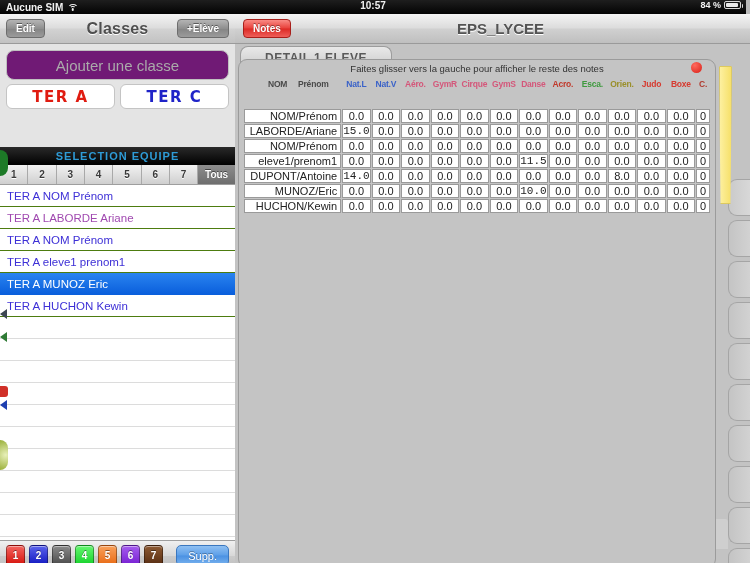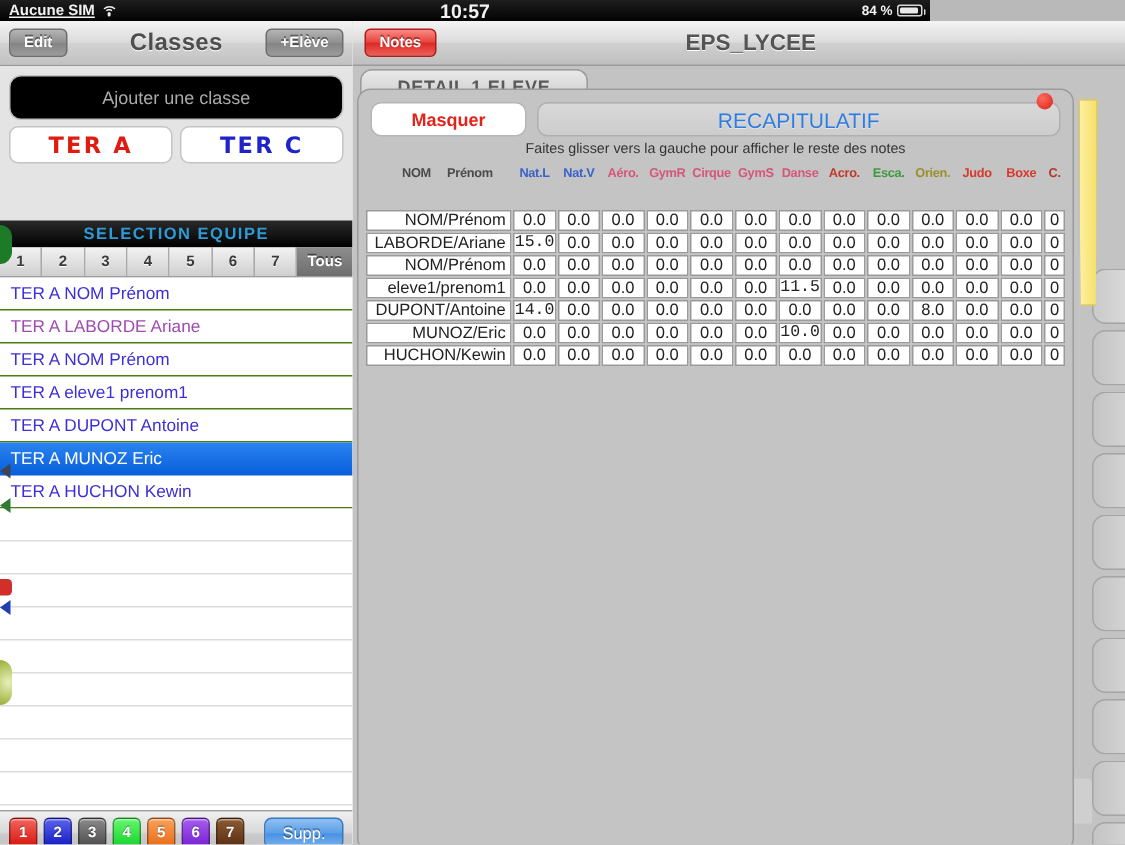--- a/index.html
+++ b/index.html
@@ -6,27 +6,27 @@
   html,body { width:750px; height:563px; overflow:hidden; }
   body {
     font-family: "Liberation Sans", sans-serif;
     background:#c9c9c9;
     -webkit-font-smoothing:antialiased;
   }
   #app { position:relative; width:750px; height:563px; overflow:hidden; background:#b9b9b9; }
 
   
   .statusbar {
-    position:absolute; top:0; left:0; width:620px; height:14px;
+    position:absolute; top:0; left:0; width:746px; height:14px;
     background:linear-gradient(to bottom,#1e1e1e 0%,#030303 100%);
     color:#f2f2f2; font-size:10px; font-weight:bold;
-    display:flex; align-items:center; z-index:50;text-decoration:underline;
+    display:flex; z-index:50;
   }
   .sb-left { display:flex; align-items:center; gap:4px; padding-left:6px; }
-  .sb-center { position:absolute; left:0; right:0; text-align:center; font-size:13px; font-weight:bold; }
+  .sb-center { position:absolute; left:0; right:0; text-align:center; font-size:10px; font-weight:bold; }
   .sb-right { position:absolute; right:5px; display:flex; align-items:center; gap:3px; font-size:9px; }
   .wifi-icon { display:inline-block; width:11px; height:9px; position:relative; }
   .wifi-icon i {
     position:absolute; border:1.3px solid #f2f2f2; border-bottom:none;
     border-left-color:transparent; border-right-color:transparent;
     border-radius:50% 50% 0 0 / 100% 100% 0 0; left:50%; transform:translateX(-50%);
   }
   .wifi-icon i:nth-child(1){ width:11px; height:5px; top:1px; }
   .wifi-icon i:nth-child(2){ width:6.5px; height:3.5px; top:3px; }
   .wifi-icon i:nth-child(3){ width:2.5px; height:2.5px; top:5.5px; background:#f2f2f2; border-radius:50%; border:none; }
@@ -50,23 +50,23 @@
   .nav-btn {
     position:relative; z-index:2;
     background:linear-gradient(to bottom,#b4b4b4 0%,#8f8f8f 50%,#848484 51%,#9b9b9b 100%);
     border:1px solid #6d6d6d; border-radius:4px;
     color:#fff; font-size:10px; font-weight:bold; text-shadow:0 -1px 0 rgba(0,0,0,.45);
     padding:3px 9px; line-height:1.1; cursor:pointer;
   }
   .lp-body { background:#e4e4e4; height:calc(100% - 30px); position:relative; }
   .addclass-wrap { padding:6px 6px 0 6px; }
   .addclass-field {
-    height:30px; background:#000000; border:1px solid #c0c0c0; border-radius:8px;
+    height:30px; background:#701a75; border:1px solid #c0c0c0; border-radius:8px;
     display:flex; align-items:center; justify-content:center;
-    color:#aaa; font-size:12px;
+    color:#aaa; font-size:15px;
   }
   .class-row { display:flex; gap:5px; margin-top:4px; }
   .class-chip {
     flex:1; height:25px; background:#fff; border:1px solid #c4c4c4; border-radius:6px;
     display:flex; align-items:center; justify-content:center;
     font-family:"DejaVu Sans", sans-serif;
     font-size:15px; font-weight:bold; letter-spacing:1.5px;
   }
   .chip-a { color:#e01b10; }
   .chip-c { color:#1f23c8; }
@@ -276,21 +276,20 @@
         <div class="seg">6</div>
         <div class="seg">7</div>
         <div class="seg active">Tous</div>
       </div>
 
       <div class="studentlist">
         <div class="student">TER A NOM Prénom</div>
         <div class="student purple">TER A LABORDE Ariane</div>
         <div class="student">TER A NOM Prénom</div>
         <div class="student">TER A eleve1 prenom1</div>
-        <div class="student">TER A DUPONT Antoine</div>
         <div class="student selected">TER A MUNOZ Eric</div>
         <div class="student">TER A HUCHON Kewin</div>
       </div>
       <div class="emptyrows">
         <div class="emptyrow"></div>
         <div class="emptyrow"></div>
         <div class="emptyrow"></div>
         <div class="emptyrow"></div>
         <div class="emptyrow"></div>
         <div class="emptyrow"></div>
@@ -318,24 +317,20 @@
   <div class="rightpanel">
     <div class="rp-navbar">
       <button class="notes-btn">Notes</button>
       <div class="rp-title">EPS_LYCEE</div>
     </div>
 
     <div class="backtab">DETAIL 1 ELEVE</div>
     <div class="redcircle"></div>
 
     <div class="card">
-      <div class="card-head">
-        <div class="masquer-btn">Masquer</div>
-        <div class="recap-field">RECAPITULATIF</div>
-      </div>
       <div class="hint">Faites glisser vers la gauche pour afficher le reste des notes</div>
 
       <div class="tablewrap">
         <table class="grades">
           <colgroup>
             <col class="colname">
               <col class="colnum">
               <col class="colnum">
               <col class="colnum">
               <col class="colnum">

